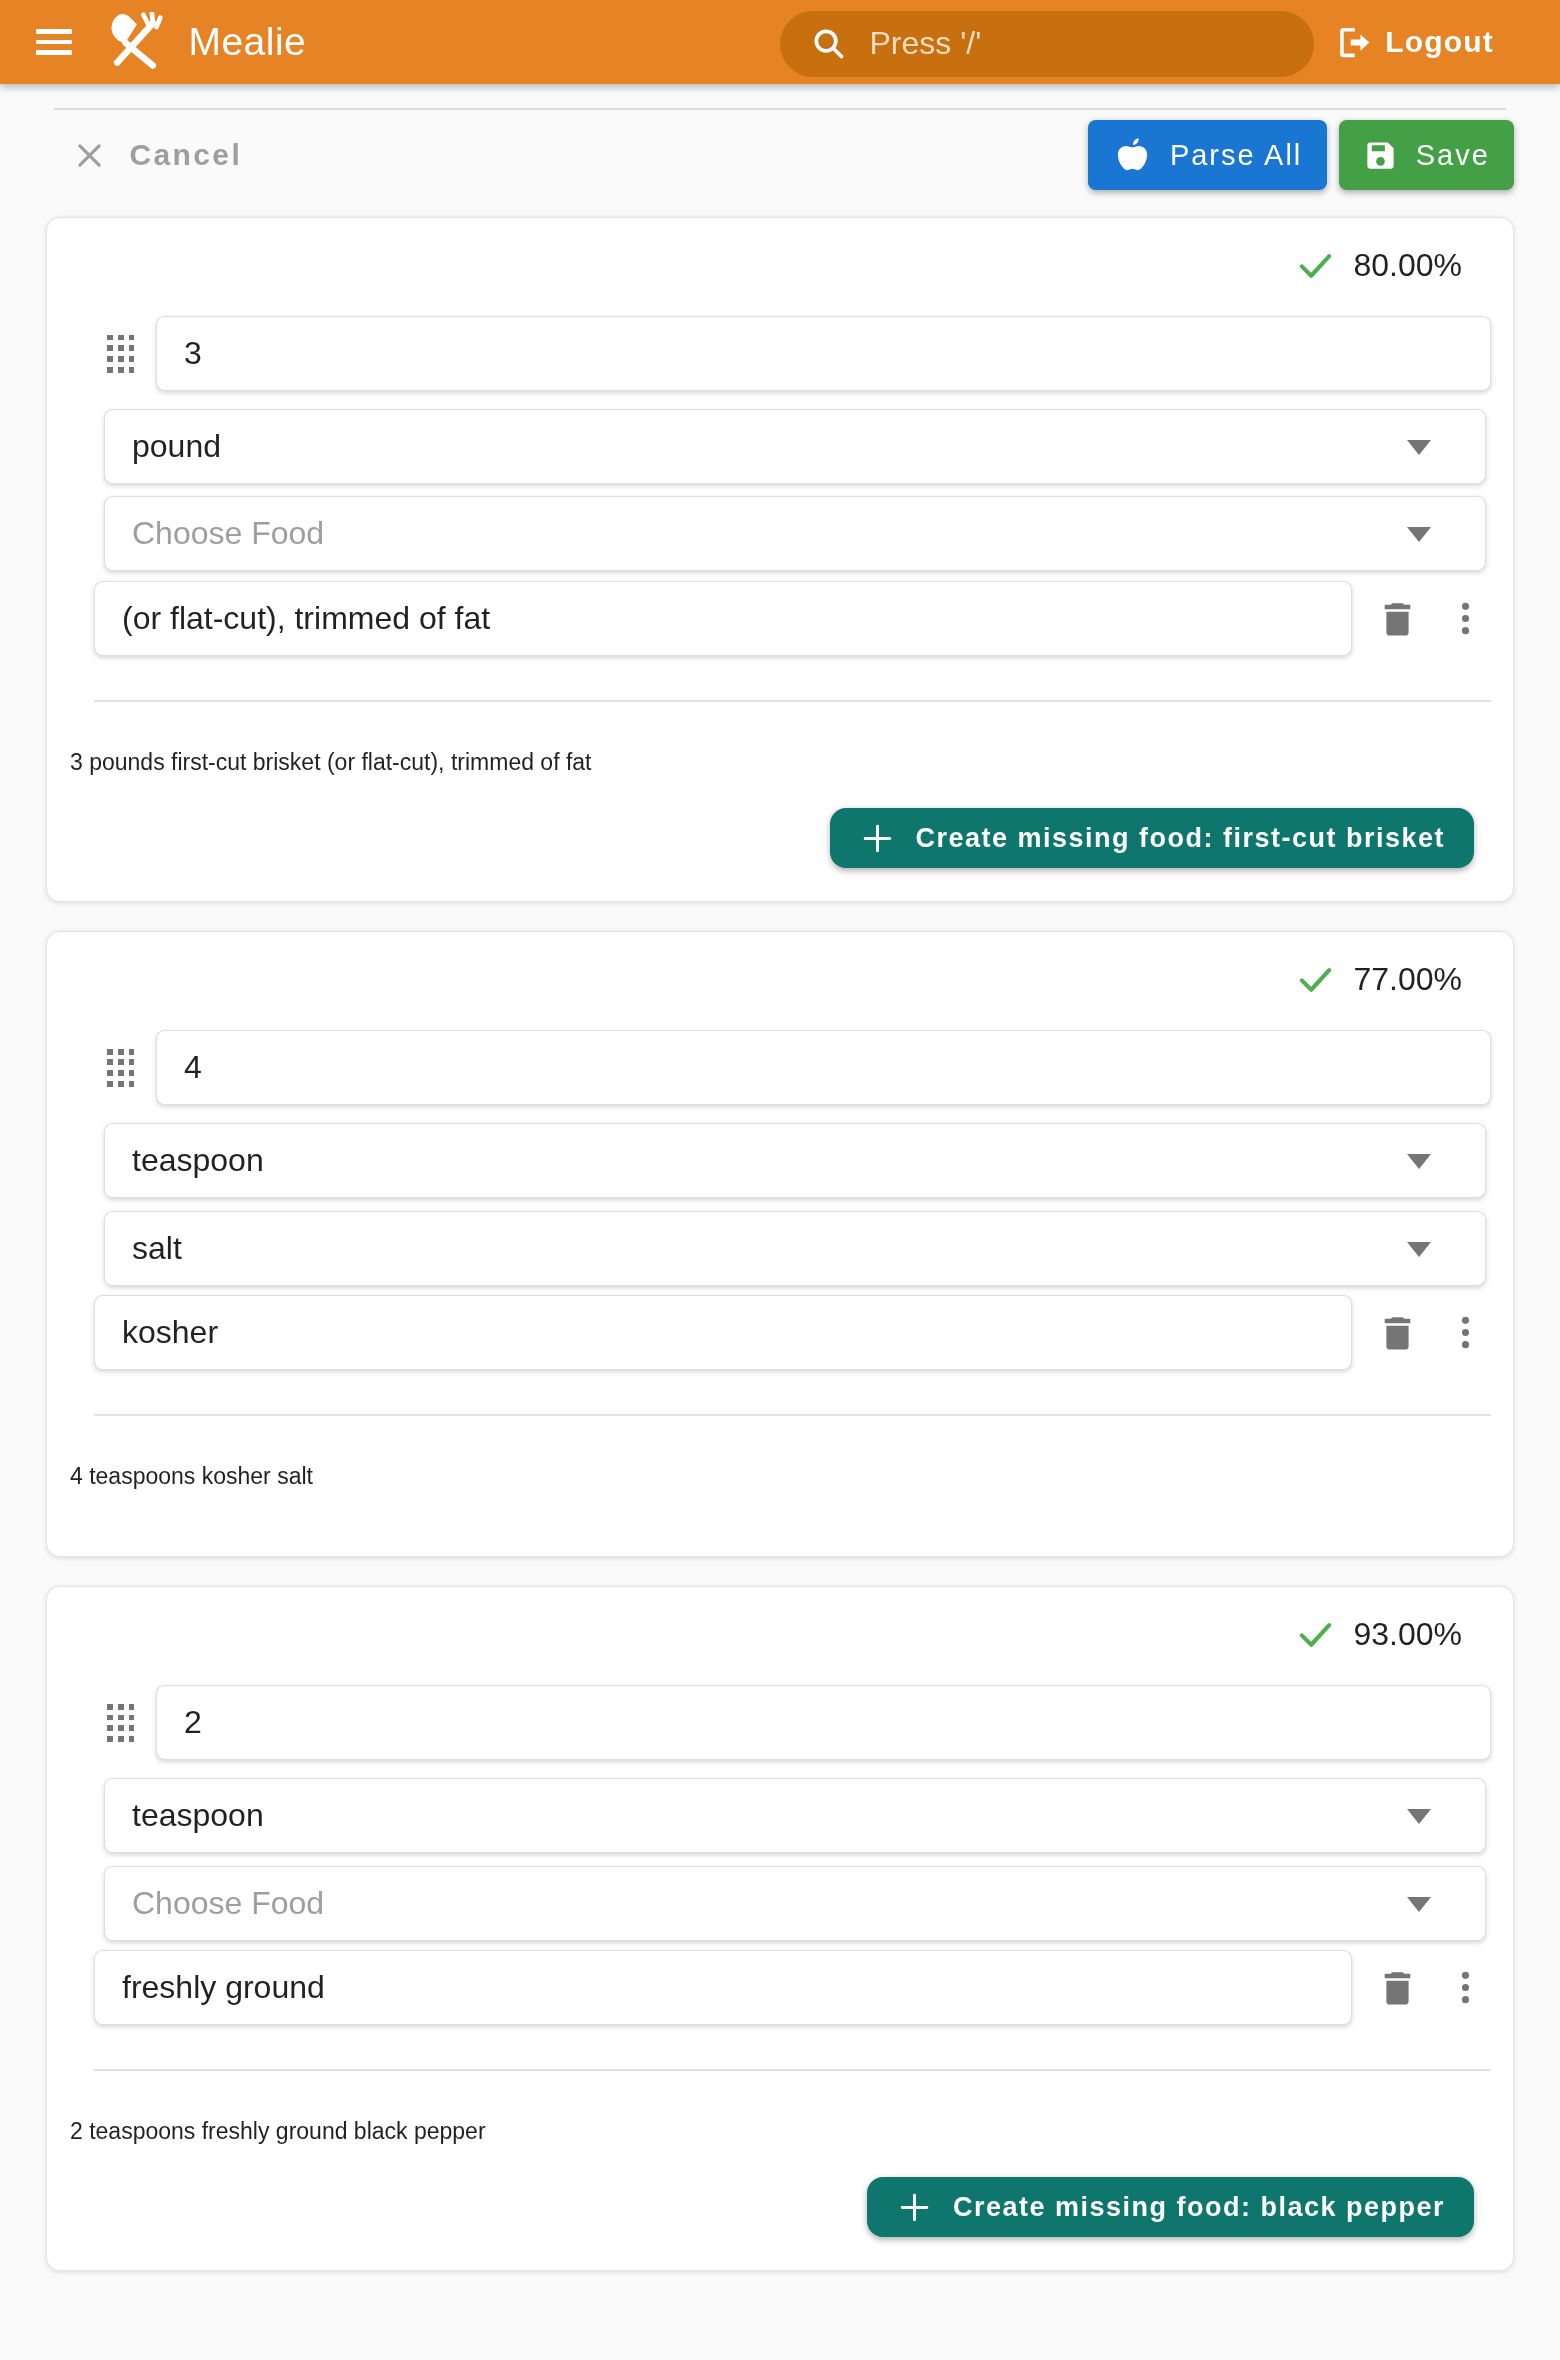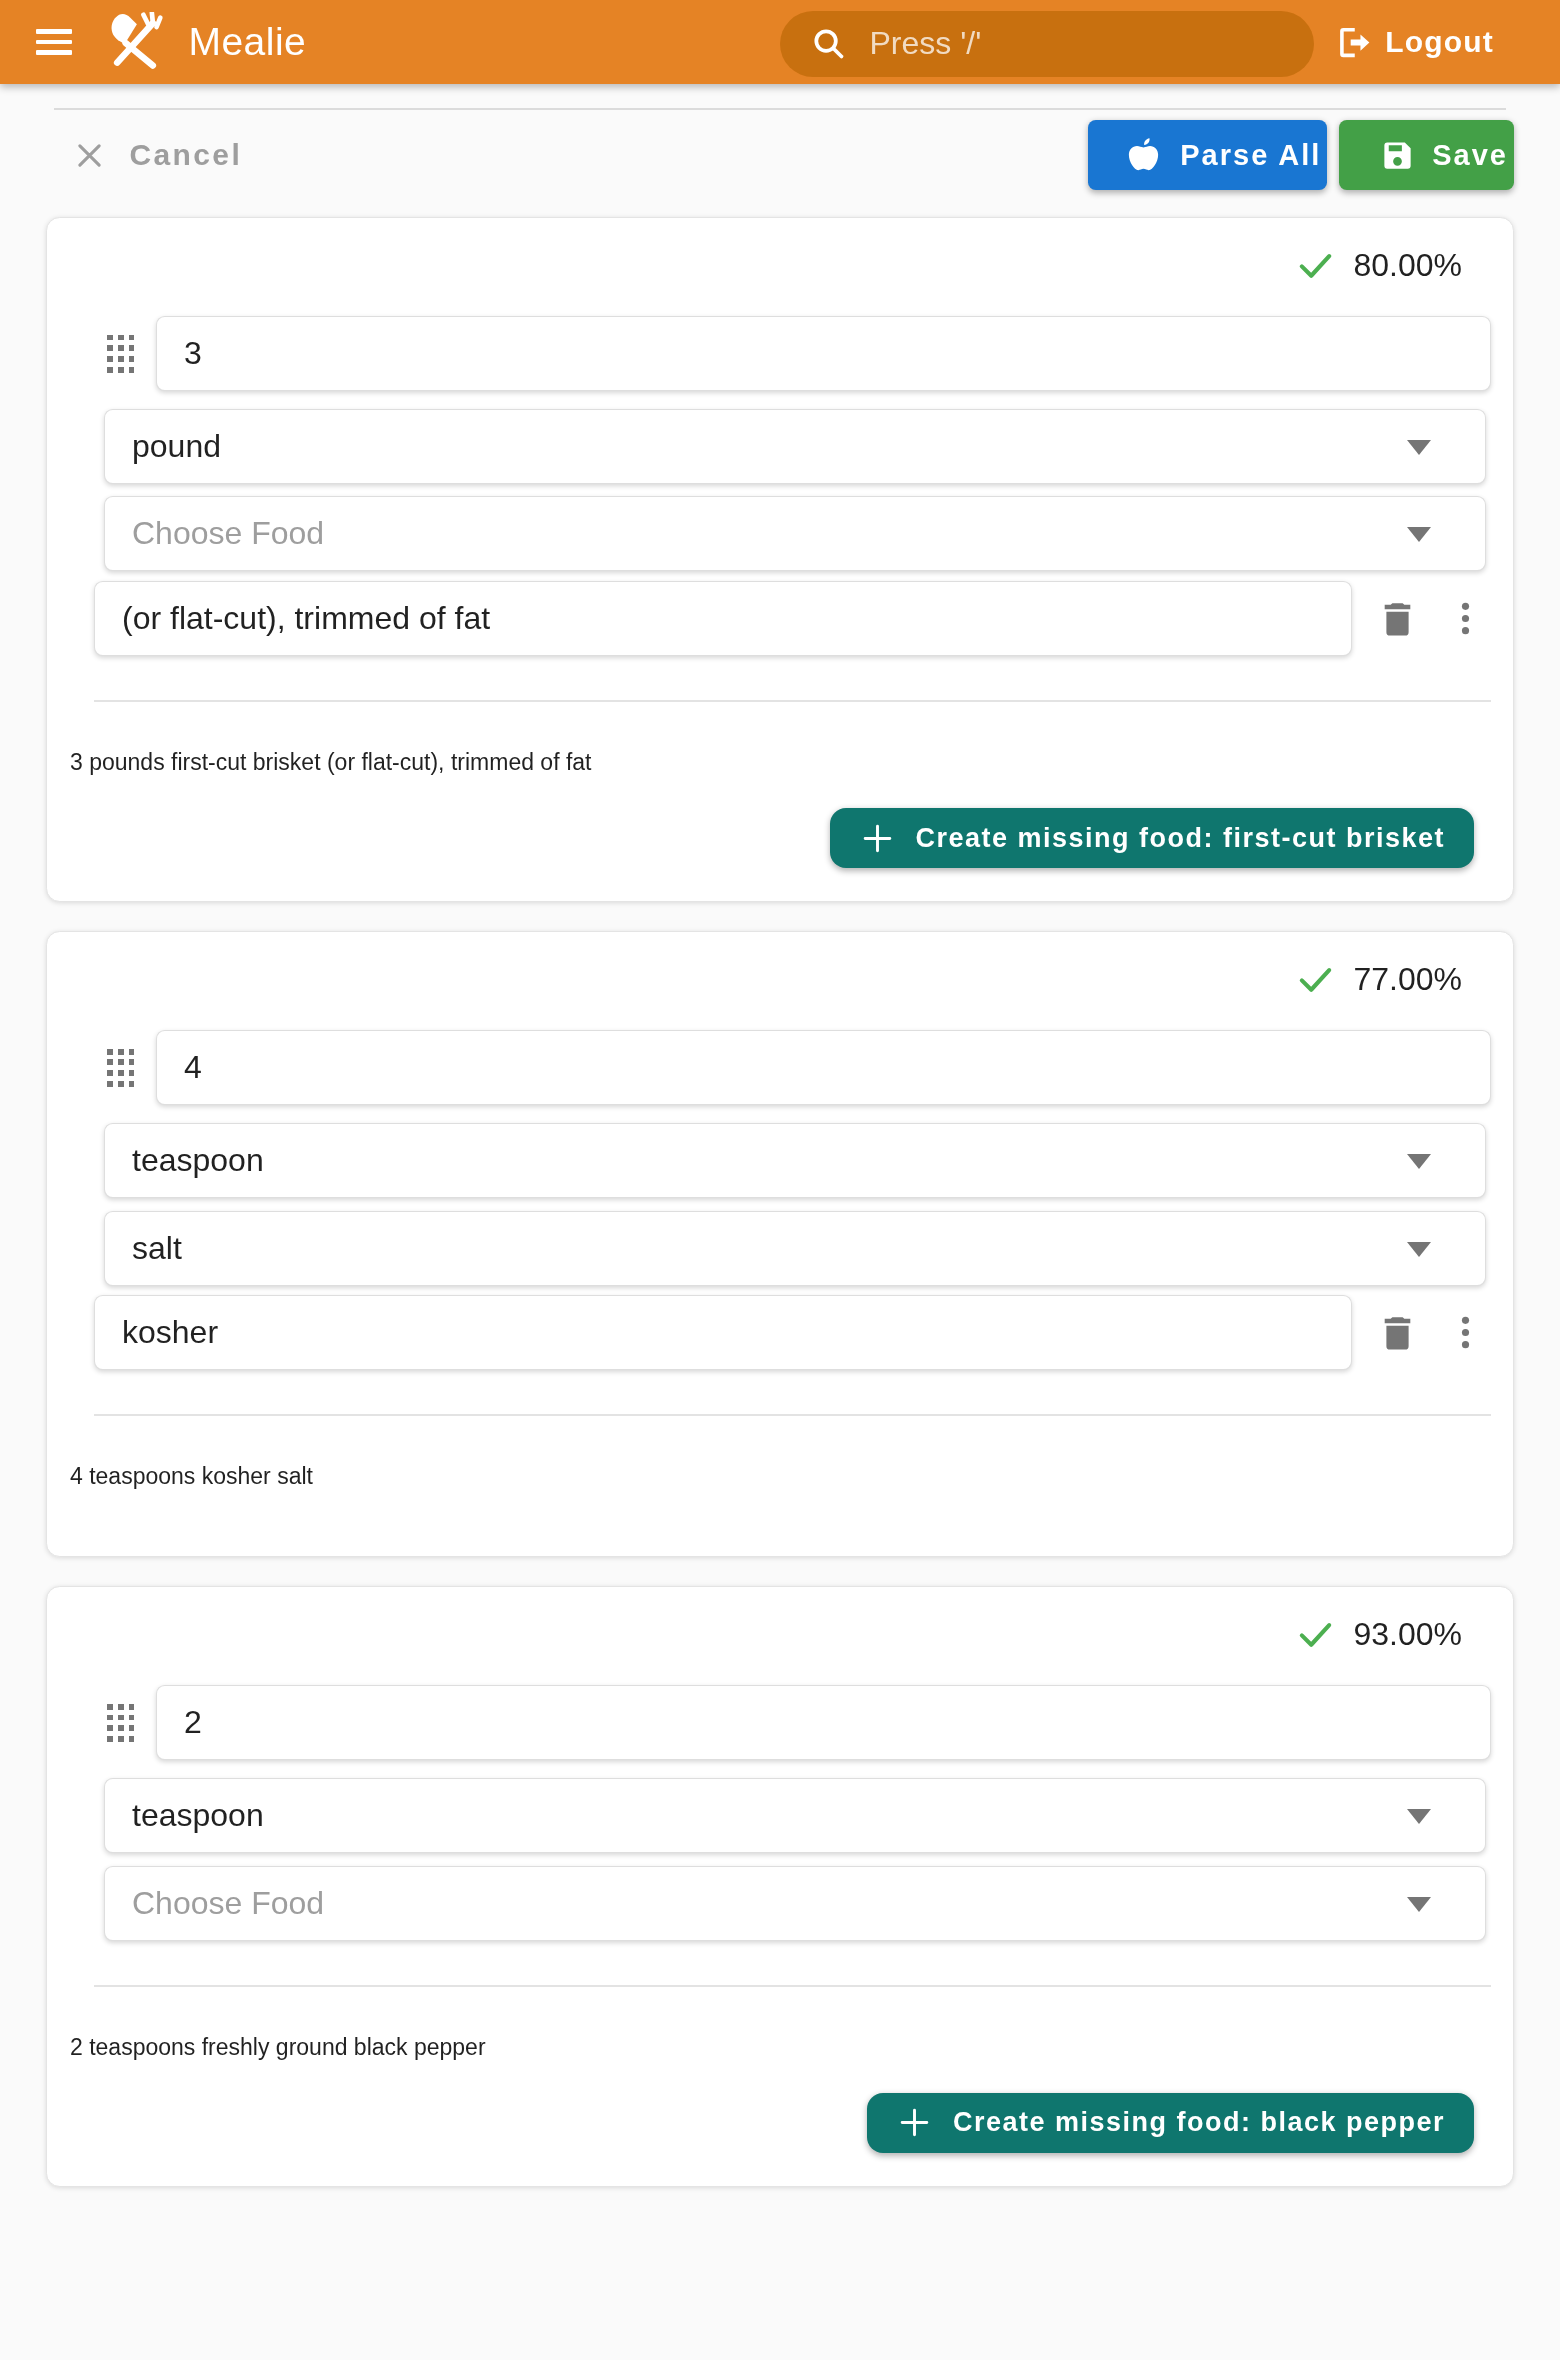--- a/index.html
+++ b/index.html
@@ -39,22 +39,22 @@
   
   .toolbar { display:flex; align-items:center; margin-top:9.8px; padding:0 46px; height:70px; }
   .cancel-btn {
     display:flex; align-items:center; gap:23.4px; padding:0 0 0 27px;
     color:#9E9E9E; font-size:30px; font-weight:700; letter-spacing:2.4px;
     background:none; border:none; cursor:pointer; font-family:inherit;
   }
   .spacer { flex:1; }
   .btn {
     height:70px; border:none; border-radius:7.8px; cursor:pointer;
-    color:#fff; font-size:29px; font-weight:700; letter-spacing:2px;
-    display:flex; align-items:center; justify-content:flex-end; gap:17.6px;
+    color:#fff; font-size:29px; font-weight:400; letter-spacing:2px;
+    display:flex; align-items:center; justify-content:center; gap:17.6px;
     box-shadow:0 2.9px 5.9px rgba(0,0,0,.3); font-family:inherit;
   }
   .parse-btn { width:239px; background:#1976D2; margin-right:11.7px; }
   .save-btn  { width:175px; background:#43A047; }
 
   
   .cards { margin:27px 46px 0; }
   .card {
     background:#fff; border:1px solid #E4E4E4; border-radius:13.7px;
     box-shadow:0 1px 4.9px rgba(0,0,0,.13); margin-bottom:29px;
@@ -330,20 +330,37 @@
     <div class="field select-field">
       <span>teaspoon</span>
       <span class="caret"></span>
     </div>
 
     <div class="field select-field food-field">
       <span class="placeholder">Choose Food</span>
       <span class="caret"></span>
     </div>
 
+    <div class="note-row">
+      <div class="field note-field">
+        <span>freshly ground</span>
+      </div>
+      <button class="icon-btn">
+        <svg width="41" height="41" viewBox="0 0 24 24" fill="#757575">
+          <path d="M9 3 8 4H4.5v2.6h15V4H16l-1-1H9zM5.5 8v12a2 2 0 0 0 2 2h9a2 2 0 0 0 2-2V8h-13z"></path>
+        </svg>
+      </button>
+      <button class="icon-btn">
+        <svg width="39" height="39" viewBox="0 0 24 24" fill="#757575">
+          <circle cx="12" cy="4.5" r="2.2"></circle>
+            <circle cx="12" cy="12" r="2.2"></circle>
+            <circle cx="12" cy="19.5" r="2.2"></circle>
+        </svg>
+      </button>
+    </div>
 
     <hr class="card-divider">
 
     <p class="orig-text">2 teaspoons freshly ground black pepper</p>
 
     <div class="missing-row">
       <button class="create-btn">
         <svg width="37" height="37" viewBox="0 0 24 24" fill="none" stroke="#fff" stroke-width="1.9" stroke-linecap="round">
           <path d="M12 4v16M4 12h16"></path>
         </svg>

